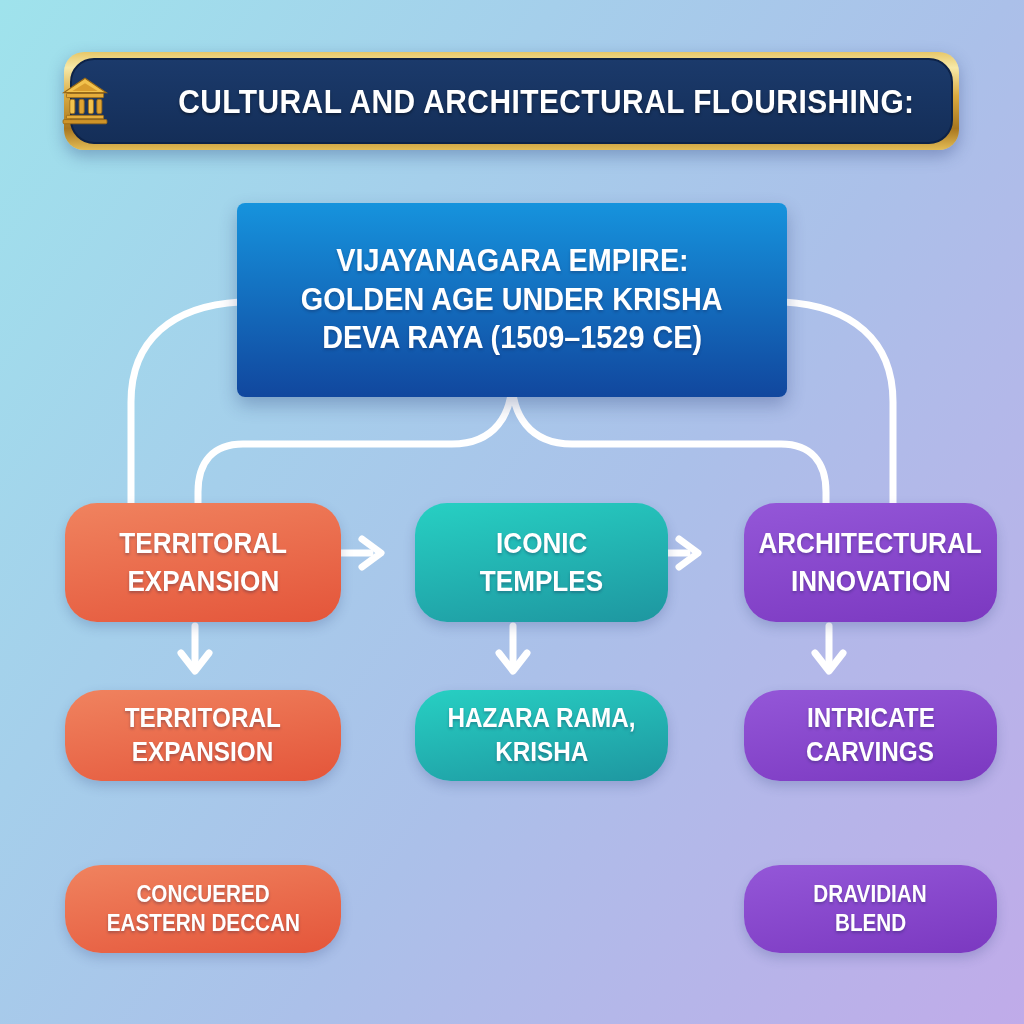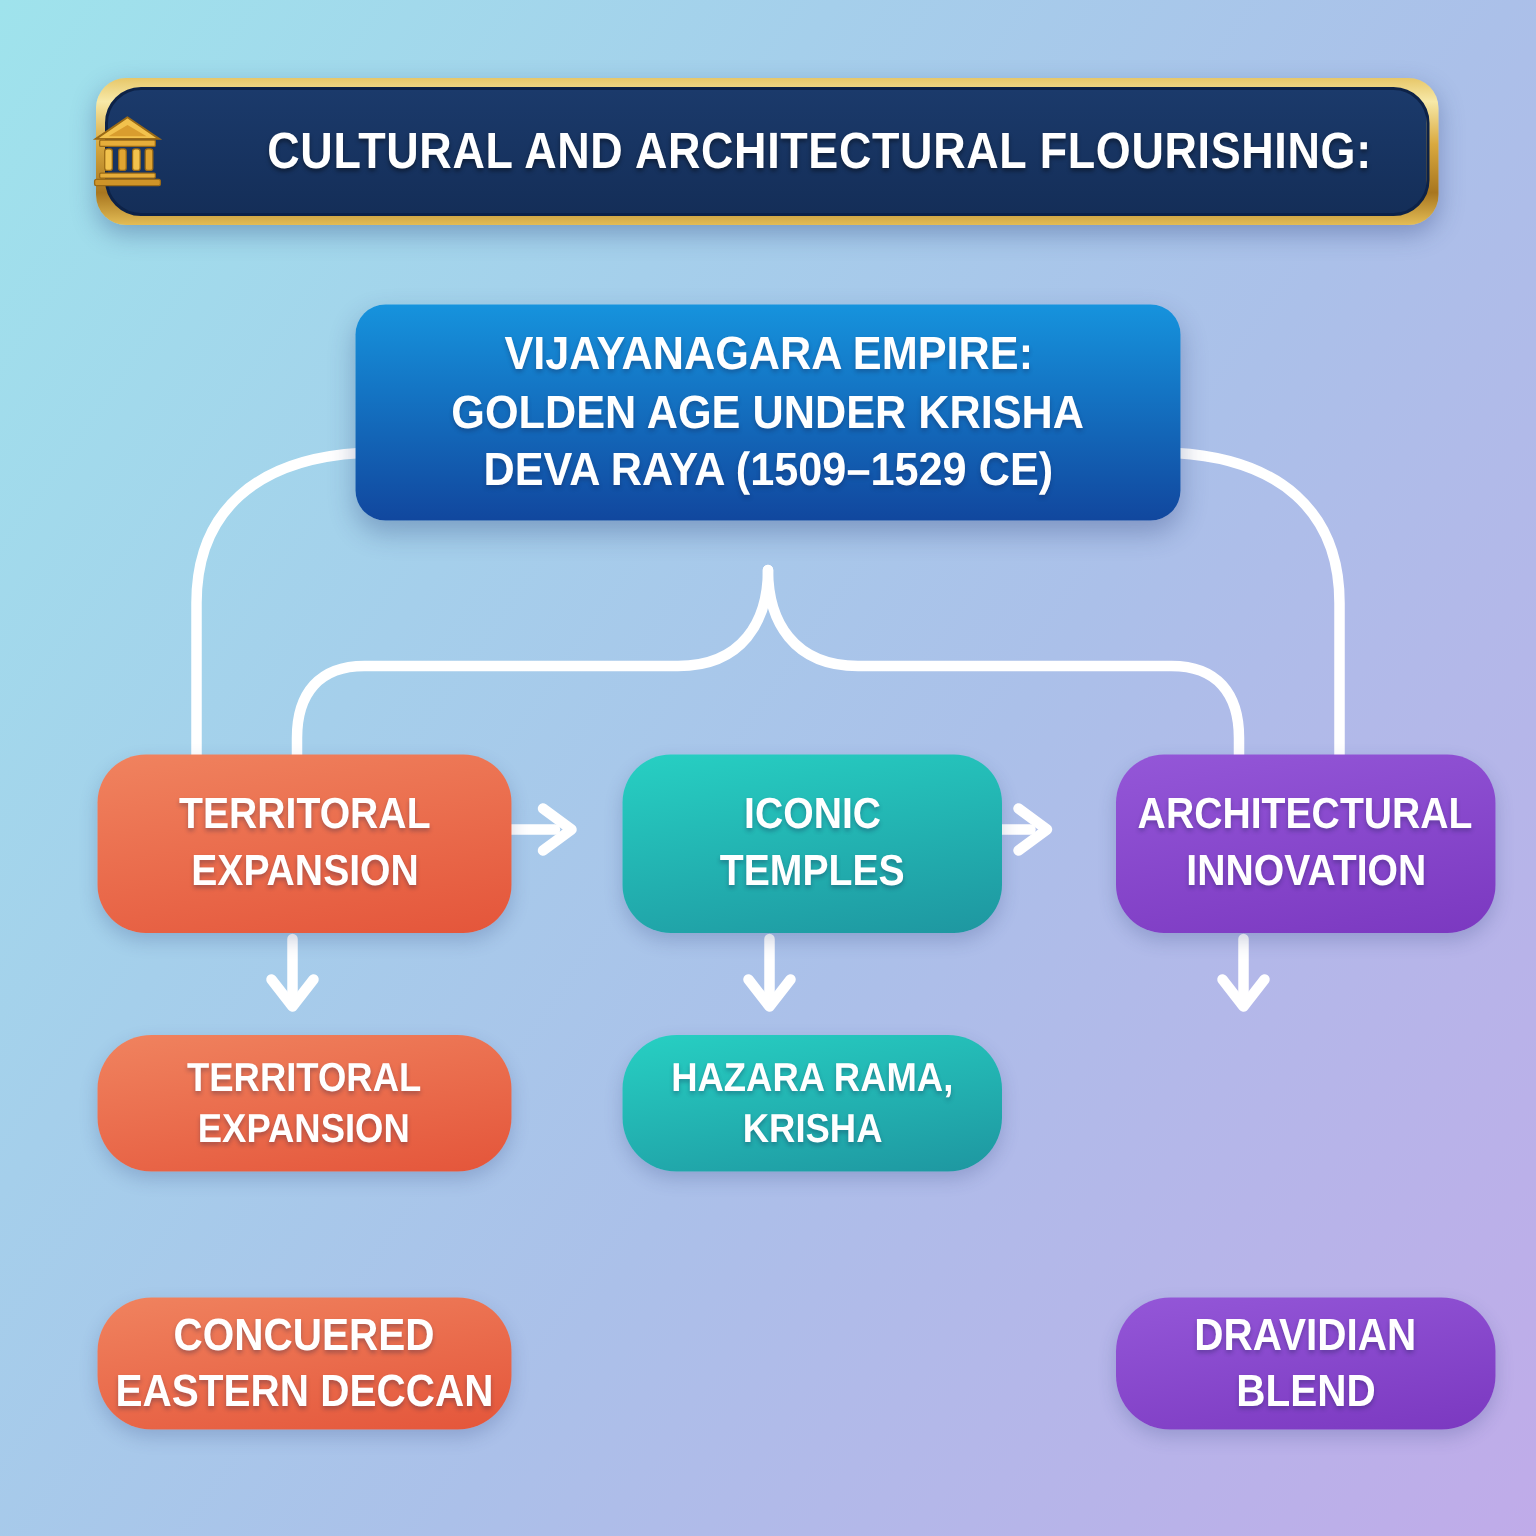--- a/index.html
+++ b/index.html
@@ -31,32 +31,32 @@
   
   .box{
     position:absolute;z-index:2;border-radius:32px;box-sizing:border-box;
     display:flex;flex-direction:column;align-items:center;justify-content:center;
     color:#fff;font-weight:800;text-align:center;
     box-shadow:0 5px 12px rgba(40,60,120,.22);
   }
   .box .line{display:block;white-space:nowrap;transform:scaleX(.9);
     text-shadow:0 2px 3px rgba(20,30,70,.3);}
   .root{
-    left:237px;top:203px;width:550px;height:144px;border-radius:20px;
+    left:237px;top:203px;width:550px;height:194px;border-radius:8px;
     background:linear-gradient(180deg,#1693dd 0%,#11479e 100%);
     font-size:31px;line-height:1.25;
     box-shadow:0 8px 18px rgba(30,50,110,.3);
   }
   .root .line{transform:scaleX(.93);}
   .orange{background:linear-gradient(170deg,#f0835f 0%,#e4553a 100%);}
   .teal{background:linear-gradient(170deg,#27d0c3 0%,#1e96a0 100%);margin-left:28px;}
   .purple{background:linear-gradient(170deg,#9457d8 0%,#7b38c0 100%);margin-left:41px;}
   .row1{top:503px;height:119px;font-size:29px;line-height:1.28;}
   .row2{top:690px;height:91px;font-size:27px;line-height:1.25;border-radius:36px;}
-  .row3{top:865px;height:88px;font-size:30px;line-height:1.25;border-radius:36px;}
+  .row3{top:865px;height:88px;font-size:23px;line-height:1.25;border-radius:36px;}
   .col1{left:65px;width:276px;}
   .col2{left:387px;width:253px;}
   .col3{left:703px;width:253px;}
   
   .connectors{position:absolute;left:0;top:0;z-index:1;}
 </style>
 </head>
 <body>
 
 <div class="canvas">
@@ -126,20 +126,24 @@
   </div>
 
   <div class="box orange row2 col1">
     <span class="line">TERRITORAL</span>
     <span class="line">EXPANSION</span>
   </div>
   <div class="box teal row2 col2">
     <span class="line">HAZARA RAMA,</span>
     <span class="line">KRISHA</span>
   </div>
+  <div class="box purple row2 col3">
+    <span class="line">INTRICATE</span>
+    <span class="line">CARVINGS</span>
+  </div>
 
   <div class="box orange row3 col1">
     <span class="line">CONCUERED</span>
     <span class="line">EASTERN DECCAN</span>
   </div>
   <div class="box purple row3 col3">
     <span class="line">DRAVIDIAN</span>
     <span class="line">BLEND</span>
   </div>
 

